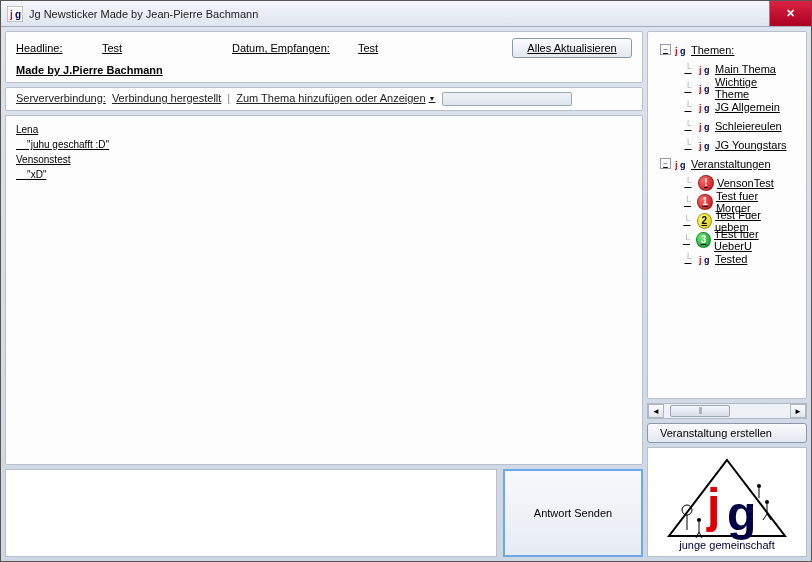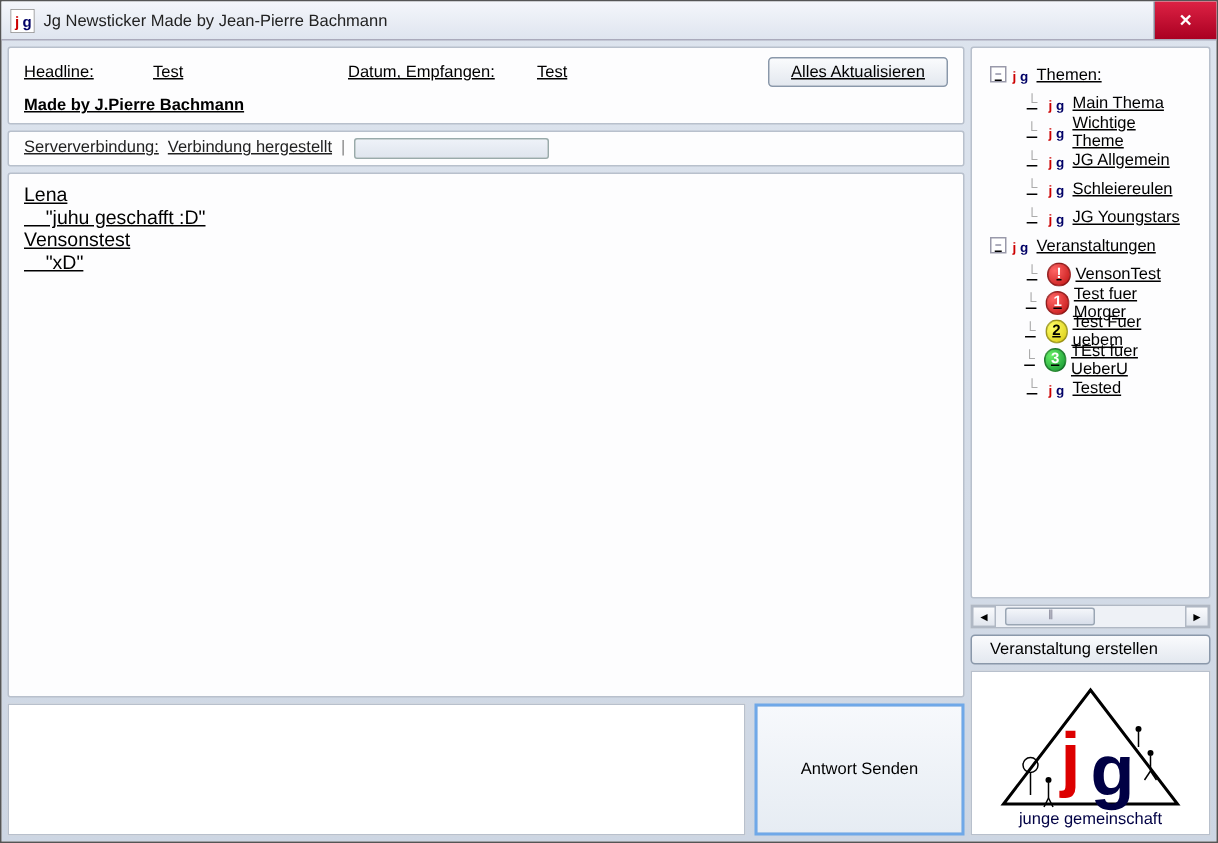--- a/index.html
+++ b/index.html
@@ -20,21 +20,21 @@
 .header-row .val { min-width:130px;margin-left:16px; }
 .header-row .spacer { flex:1; }
 .btn { background:linear-gradient(#fafbfd,#e3e8ef); border:1px solid #8a98aa; border-radius:3px; padding:3px 12px; cursor:default; font-size:11px; }
 .btn-wide { width:120px; text-align:center; }
 .bold { font-weight:bold; }
 .server-row { display:flex; align-items:flex-start; gap:6px; font-size:11px; color:#222; }
 .sep { color:#888; }
 .dropdown { display:flex; align-items:center; gap:3px; }
 .dropdown .arrow { font-size:7px; }
 .progress { width:130px; height:14px; border:1px solid #9aa; background:linear-gradient(#eef2f8,#dfe5ee); border-radius:2px; }
-.content-panel { flex:1; font-family: "Segoe UI", sans-serif; font-size:13px; line-height:15px; white-space:pre; overflow:auto; }
+.content-panel { flex:1; font-family: "Segoe UI", sans-serif; font-size:10px; line-height:15px; white-space:pre; overflow:auto; }
 .input-panel { height:88px; display:flex; gap:6px; }
 .input-panel textarea { flex:1; border:1px solid #b8c0cc; resize:none; font-family:inherit; font-size:11px; padding:4px; background:#fff; }
 .send-btn { width:140px; border:2px solid #6fa8e8; background:linear-gradient(#f7f9fc,#e6ecf3); display:flex; align-items:center; justify-content:center; text-align:center; cursor:default; }
 .tree-panel { flex:1; overflow:hidden; position:relative; font-size:11px; }
 .tree { padding:2px; }
 .tree-node { display:flex; align-items:center; height:19px; gap:3px; }
 .tree-toggle { width:11px; height:11px; border:1px solid #99a; font-size:8px; line-height:9px; text-align:center; color:#446; background:#fff; }
 .tree-indent { width:18px; display:inline-block; }
 .tree-line { color:#aaa; font-size:10px; width:14px; text-align:center; }
 .badge-jg { width:14px; height:14px; display:flex; align-items:center; justify-content:center; }
@@ -83,20 +83,24 @@
         </div>
         <div class="header-row">
           <span class="bold">Made by J.Pierre Bachmann</span>
         </div>
       </div>
 
       <div class="panel server-row" style="padding:4px 10px">
         <span>Serververbindung:</span>
         <span>Verbindung hergestellt</span>
         <span class="sep">|</span>
+        <span class="dropdown">
+          <span>Zum Thema hinzufügen oder Anzeigen</span>
+          <span class="arrow">▼</span>
+        </span>
         <div class="progress"></div>
       </div>
 
       <div class="panel content-panel">Lena
     "juhu geschafft :D"
 Vensonstest
     "xD"</div>
 
       <div class="input-panel">
         <textarea style=""></textarea>

